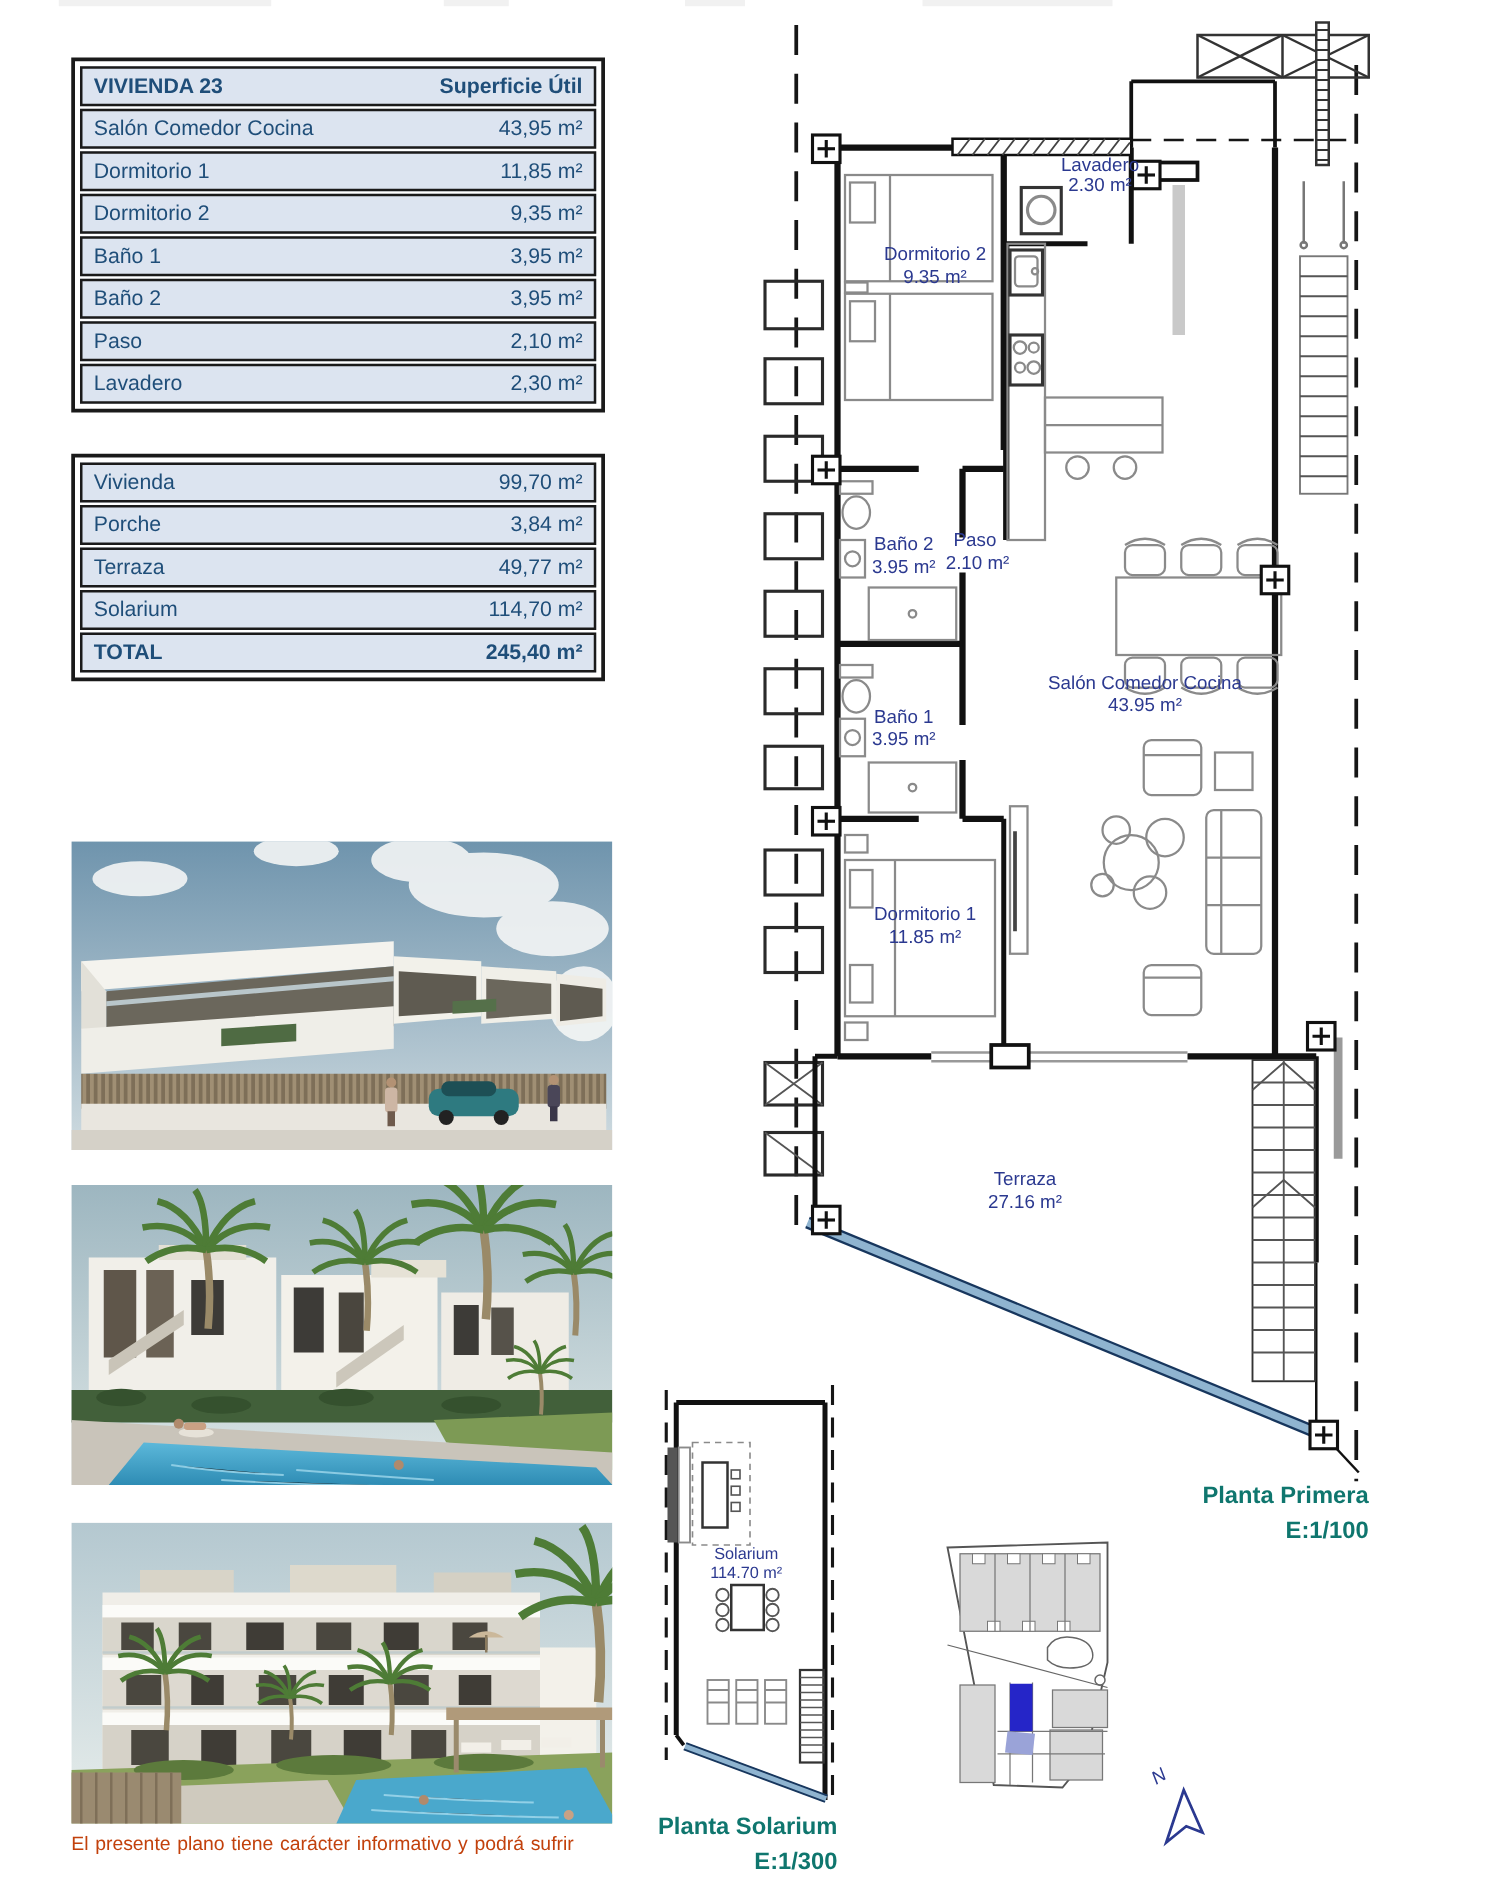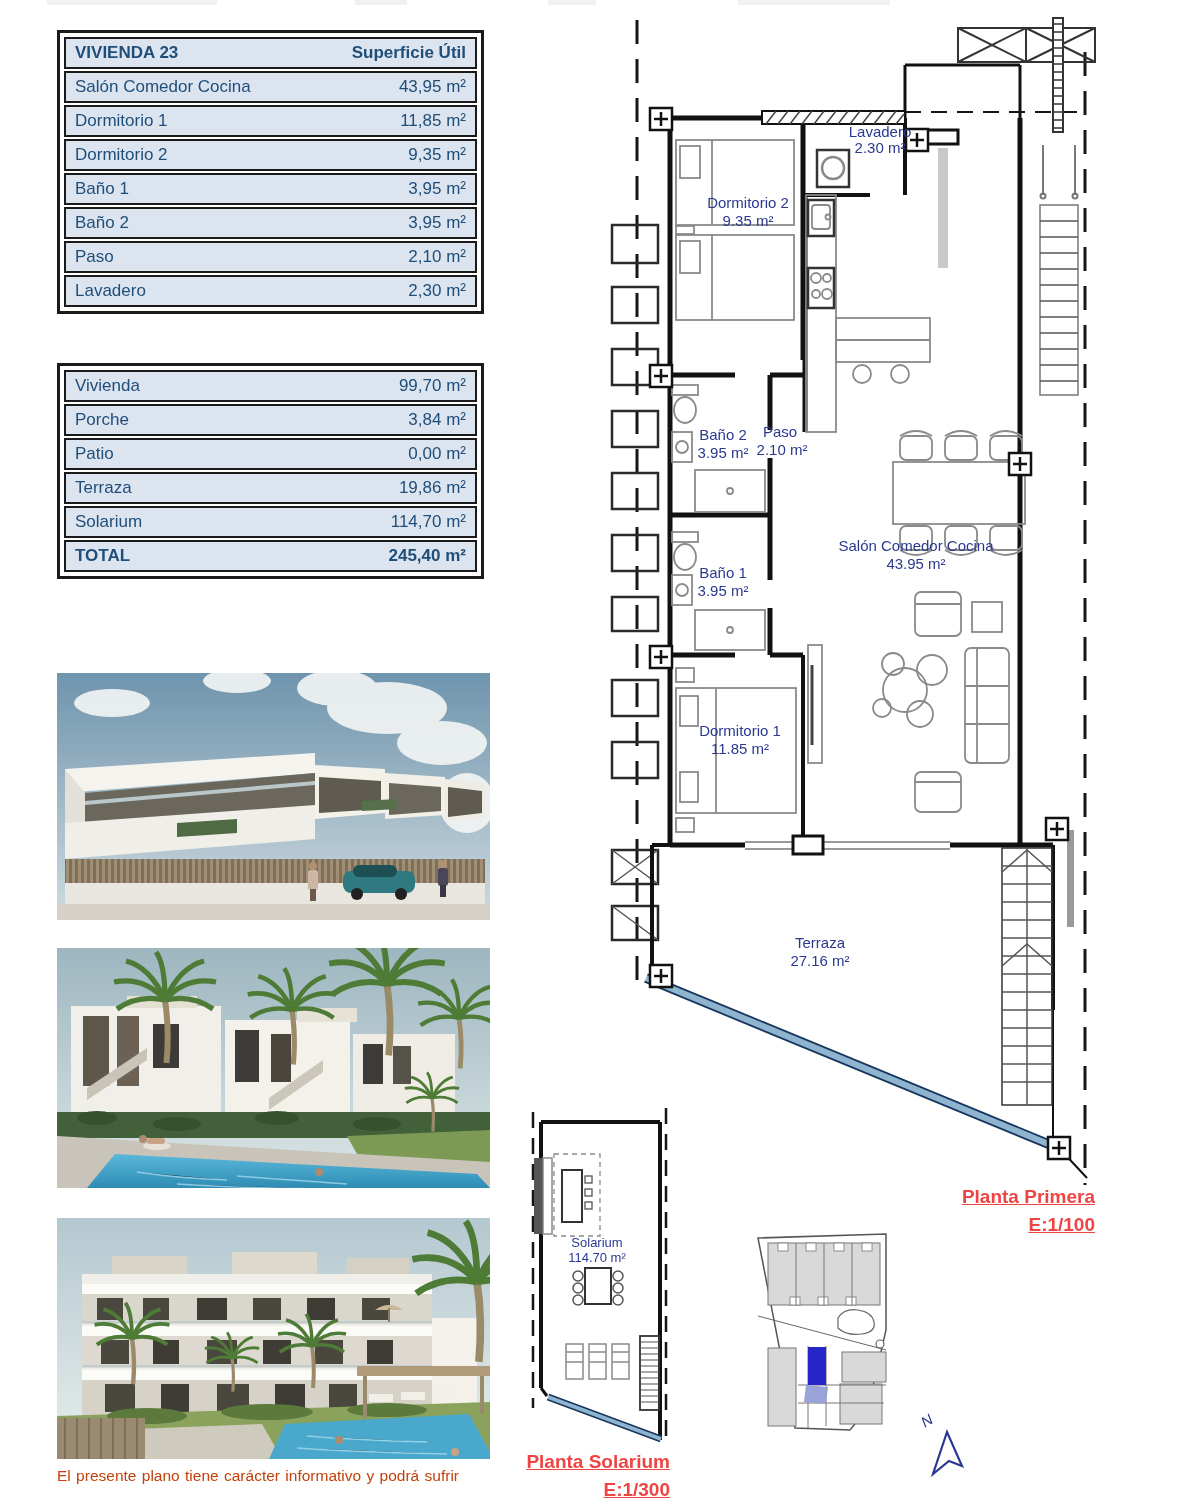--- a/index.html
+++ b/index.html
@@ -11,40 +11,40 @@
   .trow{border:2px solid #1a1a1a;background:#dce4f0;height:28px;display:flex;justify-content:space-between;
         align-items:center;padding:0 9px;margin:2px;color:#1f4e79;font-size:17px;}
   .trow .lbl{white-space:nowrap;}
   .trow .val{white-space:nowrap;}
   .thead{font-weight:bold;}
   .tbold{font-weight:bold;}
   
   .photo{overflow:hidden;}
   .photo svg{display:block;}
   
-  .plancap{color:#ef4444;font-weight:bold;font-size:19px;line-height:1.45;text-decoration:underline;}
+  .plancap{color:#0f766e;font-weight:bold;font-size:19px;line-height:1.45;}
   .r{text-align:right;}
   .c{text-align:center;}
   
   .footer{width:402px;color:#c2410c;font-size:15.5px;line-height:1.3;}
   .footer .j{text-align:justify;text-align-last:justify;}
   
   text.room{fill:#2b3990;font-family:"Liberation Sans",sans-serif;font-size:15px;text-anchor:middle;}
   text.roomsm{fill:#2b3990;font-family:"Liberation Sans",sans-serif;font-size:13px;text-anchor:middle;}
   .topfrag{background:#f1f1f1;height:5px;position:absolute;top:0;}
 </style>
 </head>
 <body>
 
 <div class="topfrag" style="left:47px;width:170px;"></div>
 <div class="topfrag" style="left:355px;width:52px;"></div>
 <div class="topfrag" style="left:548px;width:48px;"></div>
 <div class="topfrag" style="left:738px;width:152px;"></div>
 
-<div class="abs stable" style="left:57px;top:30px;">
+<div class="abs stable" style="left:57px;top:46px;">
   <div class="trow thead">
     <span class="lbl">VIVIENDA 23</span>
     <span class="val">Superficie Útil</span>
   </div>
   <div class="trow">
     <span class="lbl">Salón Comedor Cocina</span>
     <span class="val">43,95 m²</span>
   </div>
   <div class="trow">
     <span class="lbl">Dormitorio 1</span>
@@ -75,26 +75,22 @@
 <div class="abs stable" style="left:57px;top:363px;">
   <div class="trow">
     <span class="lbl">Vivienda</span>
     <span class="val">99,70 m²</span>
   </div>
   <div class="trow">
     <span class="lbl">Porche</span>
     <span class="val">3,84 m²</span>
   </div>
   <div class="trow">
-    <span class="lbl">Patio</span>
-    <span class="val">0,00 m²</span>
-  </div>
-  <div class="trow">
     <span class="lbl">Terraza</span>
-    <span class="val">19,86 m²</span>
+    <span class="val">49,77 m²</span>
   </div>
   <div class="trow">
     <span class="lbl">Solarium</span>
     <span class="val">114,70 m²</span>
   </div>
   <div class="trow tbold">
     <span class="lbl">TOTAL</span>
     <span class="val">245,40 m²</span>
   </div>
 </div>

